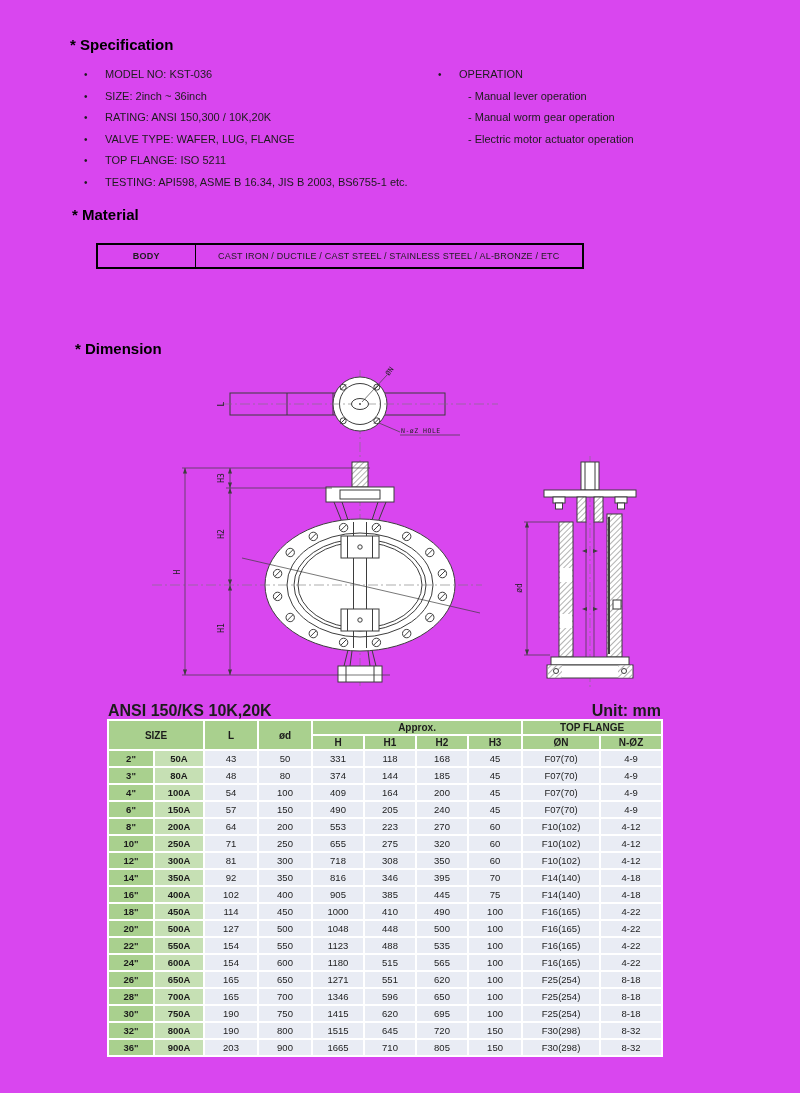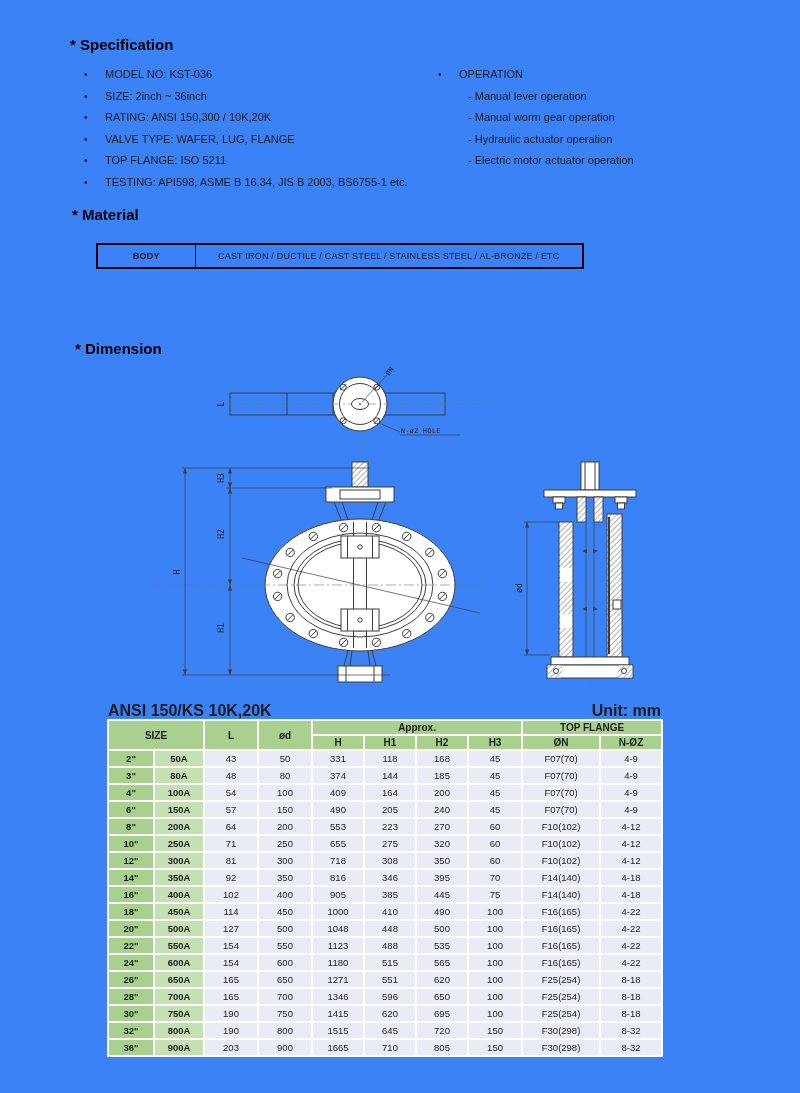--- a/index.html
+++ b/index.html
@@ -1,20 +1,20 @@
 <!DOCTYPE html>
 <html style="--green: #A9D08E; --lgreen: #C6E0B4; --cell: #E9ECF4; --line: #3d3d3d;"><head>
 <meta charset="utf-8">
 <style>
   :root{
     --green:#A9D08E; --lgreen:#C6E0B4; --cell:#E9ECF4; --ink:#1c1c1c; --line:#3d3d3d;
   }
   *{box-sizing:border-box; margin:0; padding:0;}
   body{font-family:"Liberation Sans","DejaVu Sans",sans-serif; color:var(--ink); background:#fff;}
-  .page{position:relative; width:800px; height:1093px; background:#3b82f6; overflow:hidden;}
+  .page{position:relative; width:800px; height:1093px; background:#d946ef; overflow:hidden;}
   .h1{position:absolute; font-size:15px; font-weight:bold; color:#000;}
   #spec-h{left:70px; top:36px;}
   #mat-h{left:72px; top:206px;}
   #dim-h{left:75px; top:340px;}
   .blist{position:absolute; font-size:11px; line-height:21.6px;}
   #spec-list{left:84px; top:64px;}
   #op-block{left:438px; top:64px;}
   .bitem{display:flex;}
   .bullet{width:21px; font-size:10px;}
   .dashitem{padding-left:30px;}
@@ -71,21 +71,20 @@
       </div>
   </div>
 
   <div class="blist" id="op-block">
     <div class="bitem">
         <span class="bullet">•</span>
         <span>OPERATION</span>
       </div>
     <div class="dashitem">- Manual lever operation</div>
     <div class="dashitem">- Manual worm gear operation</div>
-    <div class="dashitem">- Hydraulic actuator operation</div>
     <div class="dashitem">- Electric  motor  actuator  operation</div>
   </div>
 
   <div class="h1" id="mat-h">* Material</div>
 
   <table id="mat-table">
     <tbody>
         <tr>
       <td class="mlabel">BODY</td>
       <td>CAST IRON / DUCTILE / CAST STEEL / STAINLESS STEEL / AL-BRONZE / ETC</td>

